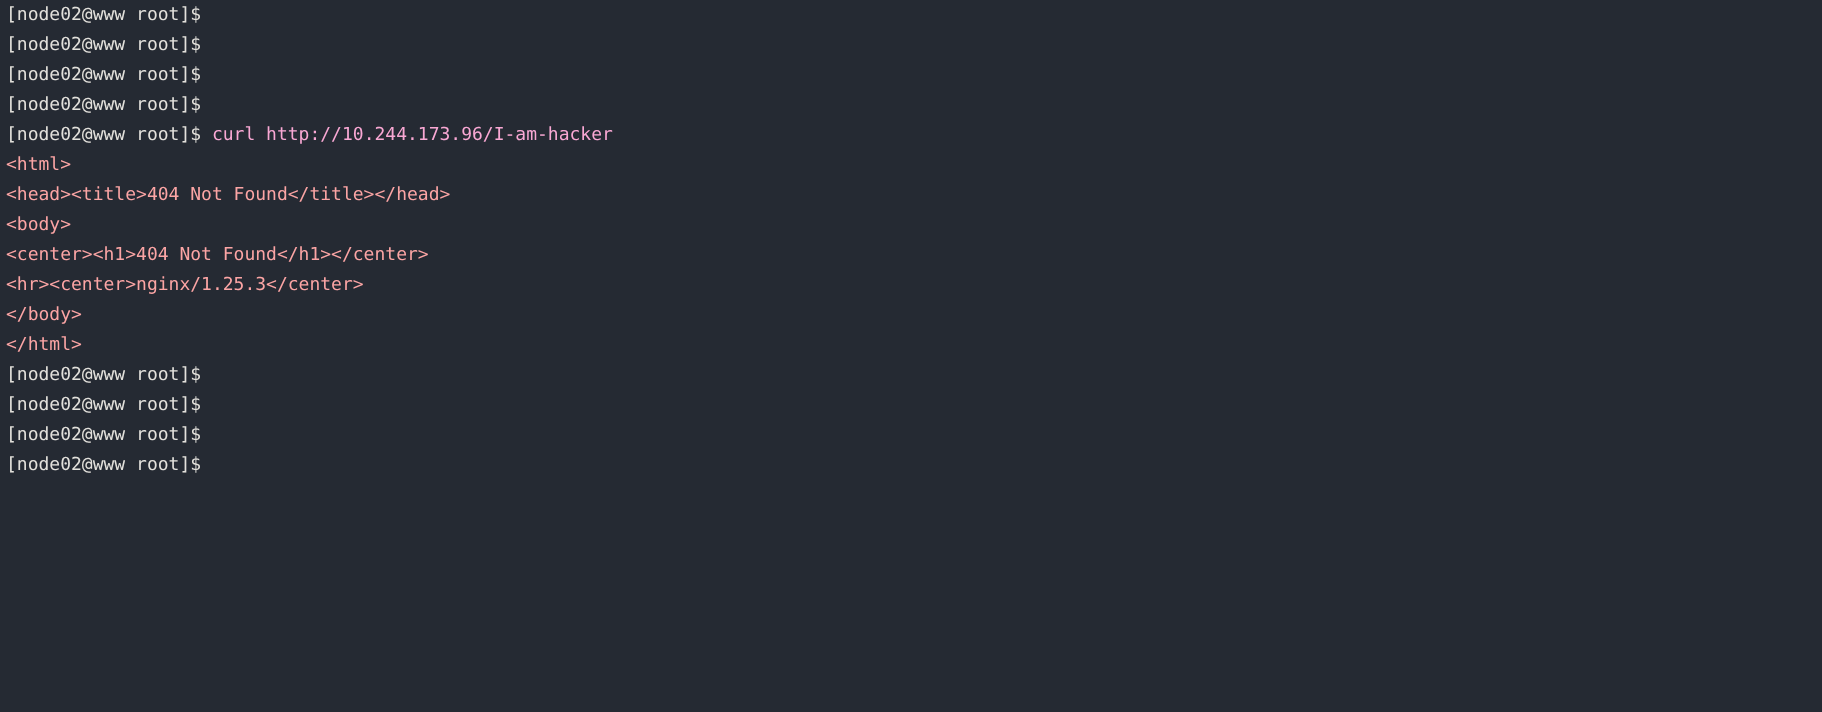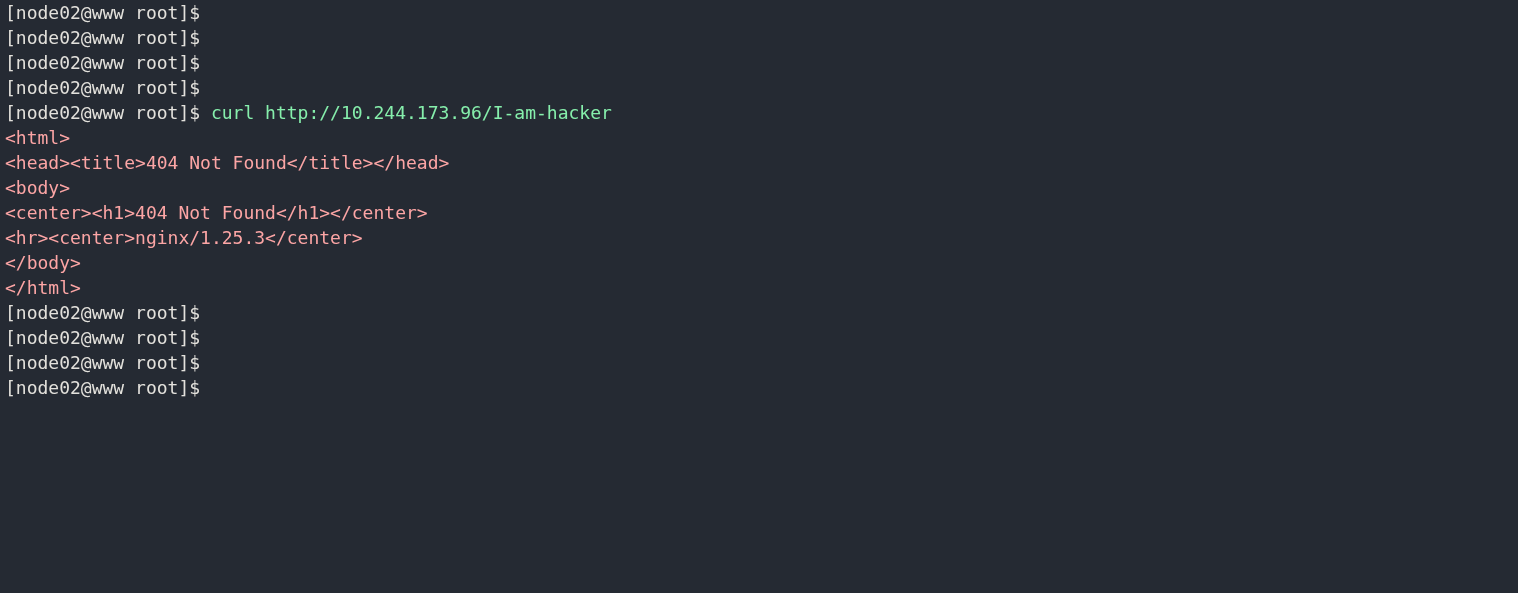--- a/index.html
+++ b/index.html
@@ -12,37 +12,37 @@
     height: 593px;
     overflow: hidden;
   }
   #terminal {
     width: 1518px;
     height: 593px;
     background: #252a33;
     box-sizing: border-box;
     padding: 0px 0 0 5px;
     font-family: "DejaVu Sans Mono", "Liberation Mono", monospace;
-    font-size: 18px;
+    font-size: 15px;
     line-height: 25px;
     color: #e3e1dc;
     letter-spacing: 0px;
     white-space: pre;
     -webkit-font-smoothing: antialiased;
   }
   .line {
     height: 25px;
     white-space: pre;
     display: block;
   }
   .prompt {
     color: #e3e1dc;
   }
   .cmd {
-    color: #86efac;
+    color: #f9a8d4;
   }
   .out {
     color: #fca5a5;
   }
 </style>
 </head>
 <body>
 
 <div id="terminal"><div class="line"><span class="prompt">[node02@www root]$</span><span class="cmd"></span></div><div class="line"><span class="prompt">[node02@www root]$</span><span class="cmd"></span></div><div class="line"><span class="prompt">[node02@www root]$</span><span class="cmd"></span></div><div class="line"><span class="prompt">[node02@www root]$</span><span class="cmd"></span></div><div class="line"><span class="prompt">[node02@www root]$</span><span class="cmd"> curl http://10.244.173.96/I-am-hacker</span></div><div class="line"><span class="out">&lt;html&gt;</span></div><div class="line"><span class="out">&lt;head&gt;&lt;title&gt;404 Not Found&lt;/title&gt;&lt;/head&gt;</span></div><div class="line"><span class="out">&lt;body&gt;</span></div><div class="line"><span class="out">&lt;center&gt;&lt;h1&gt;404 Not Found&lt;/h1&gt;&lt;/center&gt;</span></div><div class="line"><span class="out">&lt;hr&gt;&lt;center&gt;nginx/1.25.3&lt;/center&gt;</span></div><div class="line"><span class="out">&lt;/body&gt;</span></div><div class="line"><span class="out">&lt;/html&gt;</span></div><div class="line"><span class="prompt">[node02@www root]$</span><span class="cmd"></span></div><div class="line"><span class="prompt">[node02@www root]$</span><span class="cmd"></span></div><div class="line"><span class="prompt">[node02@www root]$</span><span class="cmd"></span></div><div class="line"><span class="prompt">[node02@www root]$</span><span class="cmd"></span></div></div>
 

